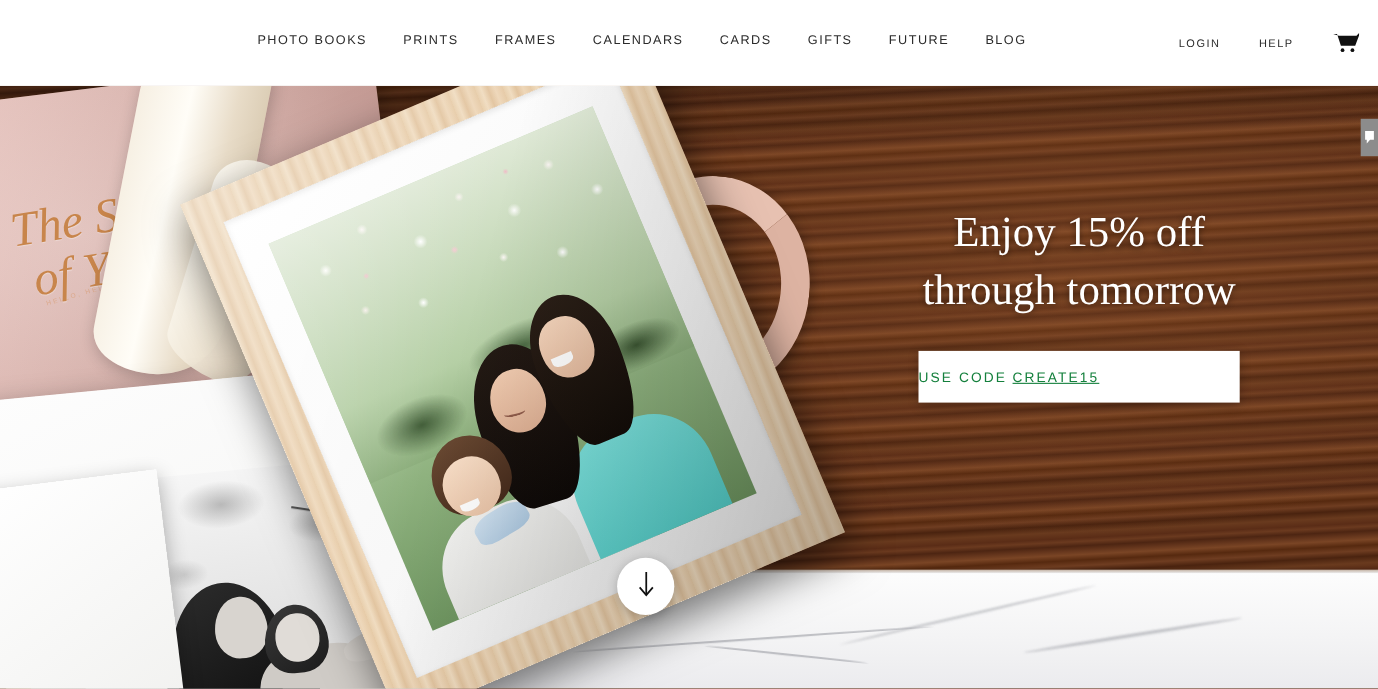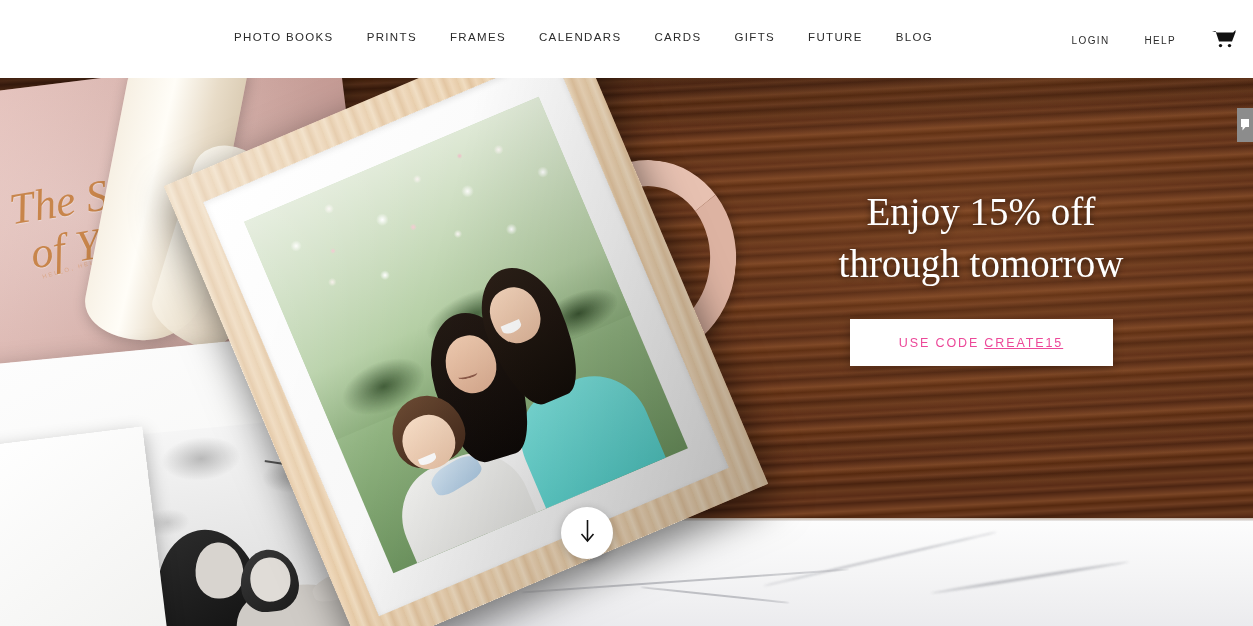--- a/index.html
+++ b/index.html
@@ -474,27 +474,27 @@
     margin-top:25px;
     font-size:12.5px;
     letter-spacing:1.6px;
     line-height:24px;
     color:#ffffff;
     font-weight:bold;
     text-shadow:0 1px 5px rgba(0,0,0,0.5);
   }
   .promo-btn {
     margin:29px auto 0 auto;
-    width:263px; height:47px;
+    width:292px; height:47px;
     background:#ffffff;
     border:none;
-    display:flex; align-items:center; justify-content:center;
+    display:flex; align-items:center; justify-content:flex-start;
     font-size:12.5px;
     letter-spacing:1.9px;
-    color:#ec4899;
+    color:#15803d;
     cursor:pointer;
     font-family:"Liberation Sans", sans-serif;
     box-shadow:0 2px 10px rgba(0,0,0,0.25);
   }
   .promo-btn .code { text-decoration:underline; margin-left:5px; }
 </style>
 </head>
 <body>
 
 <div class="header">

